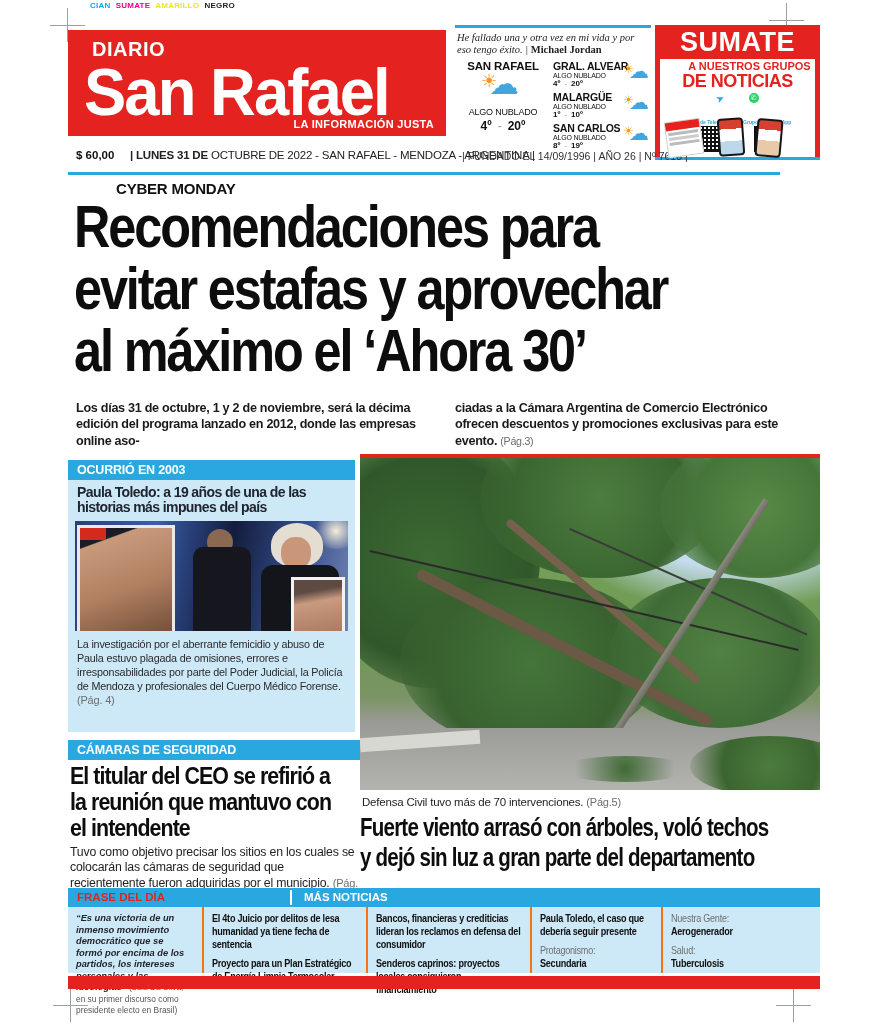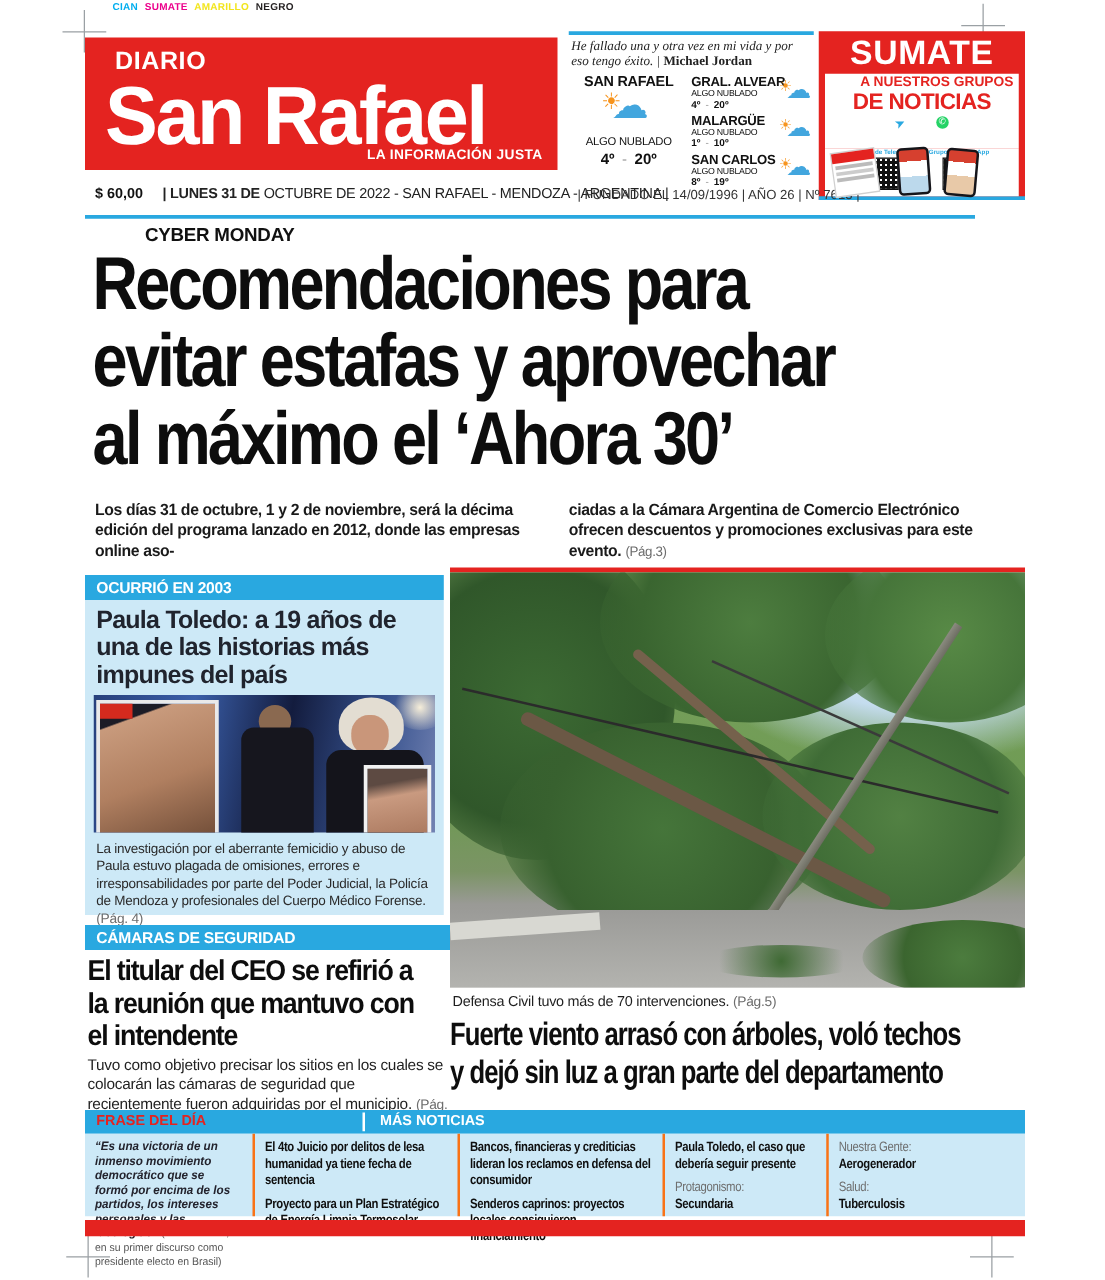--- a/index.html
+++ b/index.html
@@ -72,21 +72,21 @@
                  letter-spacing:-2.5px;color:#0d0d0d;transform:scaleX(.84);transform-origin:0 0;white-space:nowrap;}
   .lead-deck{left:76px;top:400px;width:744px;display:flex;gap:14px;font-size:13px;font-weight:bold;
              letter-spacing:-.3px;line-height:1.25;color:#1a1a1a;}
   .lead-deck .col{width:365px;transform:scaleX(.97);transform-origin:0 0;}
   .pref{color:#6d6d6d;font-weight:normal;font-size:11px;}
 
   
   .kbar{background:#29A8E0;color:#fff;font-weight:bold;font-size:12.5px;letter-spacing:-.2px;
         padding:3px 0 3px 9px;}
   .panel-paula{left:68px;top:460px;width:287px;height:272px;background:#CDE9F7;}
-  .pa-headline{padding:5px 9px 2px;font-size:20px;font-weight:bold;letter-spacing:-.6px;
+  .pa-headline{padding:5px 9px 2px;font-size:14px;font-weight:bold;letter-spacing:-.6px;
                line-height:1.1;color:#20242e;}
   .pa-photo{position:relative;height:110px;margin:3px 7px 0;overflow:hidden;
             background:linear-gradient(100deg,#27407c 0%,#3a5ea8 28%,#131c3e 55%,#35508c 80%,#7282b2 100%);}
   .poster-left{position:absolute;left:2px;top:4px;width:92px;height:110px;border:3px solid #e9e9e9;
                background:linear-gradient(160deg,#1c1c26 0%,#1c1c26 14%,#c89a7c 15%,#b07f60 55%,#6e4b36 100%);}
   .poster-strip{position:absolute;left:0;top:0;width:26px;height:12px;background:#d42a1e;}
   .figure-mid{position:absolute;left:118px;top:26px;width:58px;height:90px;background:#16161e;border-radius:10px 10px 0 0;}
   .figure-mid-head{position:absolute;left:132px;top:8px;width:26px;height:26px;border-radius:50%;background:#8a6950;}
   .woman-hair{position:absolute;left:196px;top:2px;width:52px;height:44px;border-radius:50% 50% 42% 42%;background:#e3ddd2;}
   .woman-face{position:absolute;left:206px;top:16px;width:30px;height:32px;border-radius:46%;background:#c9967a;}

